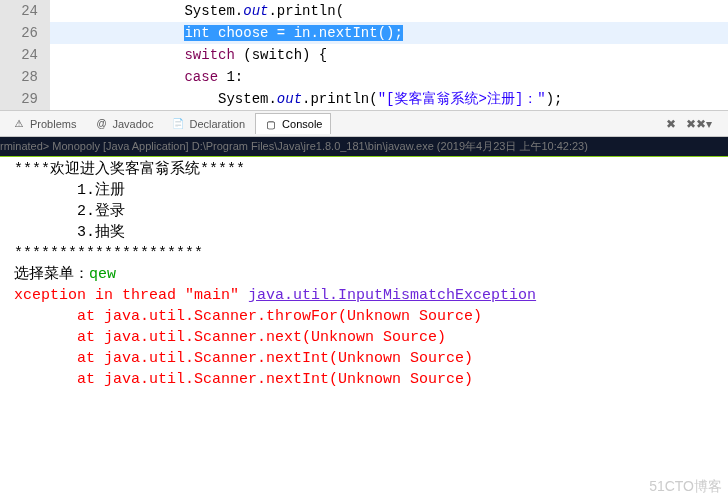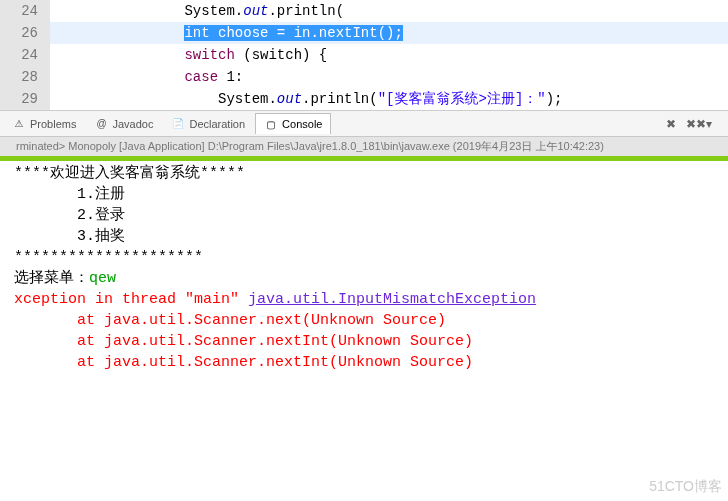--- a/index.html
+++ b/index.html
@@ -81,23 +81,23 @@
   font-size: 10px;
 }
 .spacer { flex: 1; }
 .toolbar-icons { display: flex; gap: 6px; padding-right: 8px; }
 .toolbar-icons span { width: 14px; height: 14px; cursor: pointer; color: #666; font-size: 12px; }
 
 .console-header {
   font-family: "Segoe UI", sans-serif;
   font-size: 11px;
   color: #777;
-  padding: 2px 16px;
-  background: #e5e5e5;
-  border-bottom: 5px solid #84cc16;
+  padding: 2px 0;
+  background: #0f172a;
+  border-bottom: 1px solid #84cc16;
   white-space: nowrap;
   overflow: hidden;
 }
 
 .console {
   flex: 1;
   background: #fff;
   font-family: Consolas, "Courier New", monospace;
   font-size: 15px;
   line-height: 21px;
@@ -172,17 +172,18 @@
 <div class="console-header">rminated&gt; Monopoly [Java Application] D:\Program Files\Java\jre1.8.0_181\bin\javaw.exe (2019年4月23日 上午10:42:23)</div>
 
 <div class="console" id="console">
   <div class="console-line"><span>****欢迎进入奖客富翁系统*****</span></div>
     <div class="console-line"><span>       1.注册</span></div>
     <div class="console-line"><span>       2.登录</span></div>
     <div class="console-line"><span>       3.抽奖</span></div>
     <div class="console-line"><span>*********************</span></div>
     <div class="console-line"><span>选择菜单：</span><span class="green-in">qew</span></div>
     <div class="console-line"><span class="err">xception in thread "main" </span><span class="err-link">java.util.InputMismatchException</span></div>
+    <div class="console-line"><span class="err">       at java.util.Scanner.throwFor(Unknown Source)</span></div>
     <div class="console-line"><span class="err">       at java.util.Scanner.next(Unknown Source)</span></div>
     <div class="console-line"><span class="err">       at java.util.Scanner.nextInt(Unknown Source)</span></div>
     <div class="console-line"><span class="err">       at java.util.Scanner.nextInt(Unknown Source)</span></div>
     <div class="watermark">51CTO博客</div>
 </div>
 
 </body></html>

